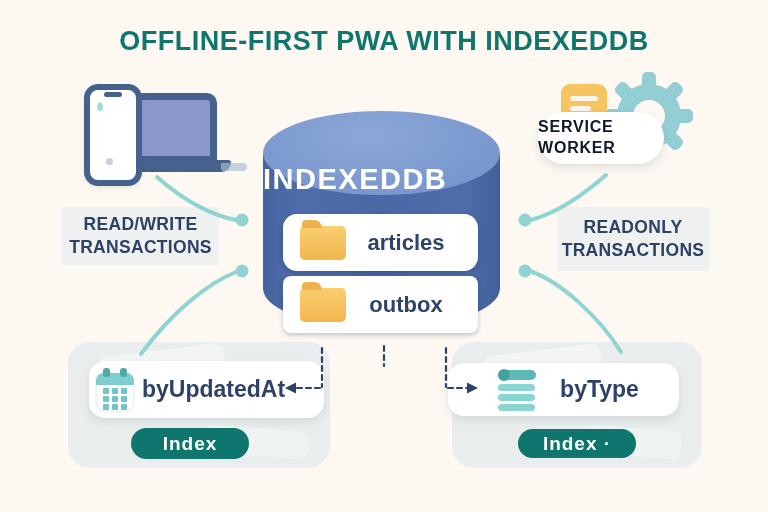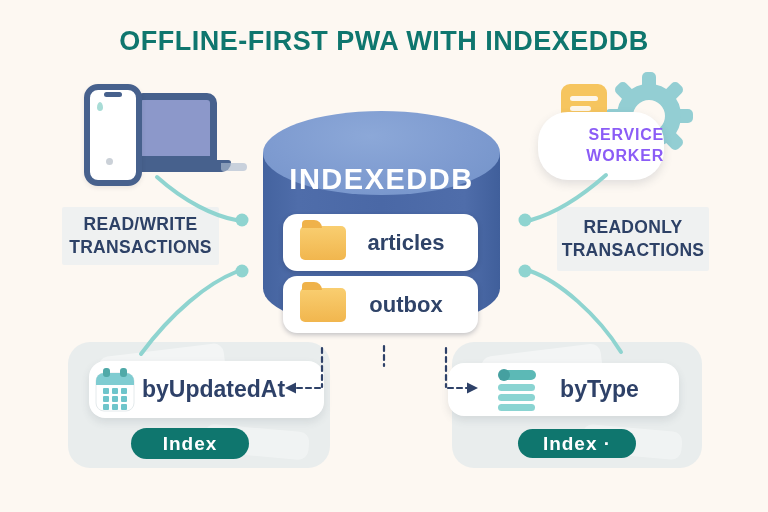--- a/index.html
+++ b/index.html
@@ -63,49 +63,49 @@
   }
   .doc-icon::before {
     content:''; position:absolute; top:12px; left:9px; width:28px; height:5px;
     background:#FDF6EC; border-radius:3px;
   }
   .doc-icon::after {
     content:''; position:absolute; top:22px; left:9px; width:21px; height:5px;
     background:#FDF6EC; border-radius:3px;
   }
   .sw-card {
-    position:absolute; left:538px; top:112px; width:126px; height:68px;
+    position:absolute; left:538px; top:112px; width:126px; height:52px;
     background:#fff; border-radius:30px; z-index:2;
-    display:flex; flex-direction:column; align-items:flex-end; justify-content:center;
-    color:#8b5cf6; font-weight:800; font-size:16px; letter-spacing:.8px; line-height:1.3;
+    display:flex; flex-direction:column; align-items:flex-start; justify-content:center;
+    color:#0f172a; font-weight:800; font-size:16px; letter-spacing:.8px; line-height:1.3;
     box-shadow:0 4px 10px rgba(60,70,90,.14);
   }
   
   .cyl-top {
     position:absolute; left:263px; top:111px; width:237px; height:84px;
     border-radius:50%; z-index:3;
     background:radial-gradient(ellipse at 45% 30%, #8CA8D8 0%, #7E9BD0 55%, #7292C8 100%);
   }
   .cyl-body {
     position:absolute; left:263px; top:153px; width:237px; height:176px; z-index:3;
     background:linear-gradient(90deg,#44639F 0%,#4F6DAA 15%,#4A68A6 50%,#4F6DAA 85%,#405F9B 100%);
     border-radius:0 0 119px 119px / 0 0 41px 41px;
   }
   .db-name {
-    position:absolute; left:263px; top:163px; width:237px; text-align:center;
+    position:absolute; left:263px; top:163px; width:237px; text-align:left;
     color:#fff; font-size:29px; font-weight:800; letter-spacing:1.5px; z-index:4;
   }
   .store-card {
     position:absolute; left:283px; width:195px; height:57px;
     background:#fff; border-radius:14px; z-index:4;
     display:flex; align-items:center;
     box-shadow:0 2px 5px rgba(20,30,60,.25);
   }
   .store-card.first  { top:214px; }
-  .store-card.second { top:276px; }
+  .store-card.second { top:276px;border-radius:8px; }
   .folder {
     margin-left:17px; width:46px; height:34px; position:relative; flex-shrink:0;
     background:linear-gradient(180deg,#F9CE70,#F1B64E); border-radius:5px;
   }
   .folder::before {
     content:''; position:absolute; top:-6px; left:2px; width:20px; height:8px;
     background:#EFB24A; border-radius:4px 8px 0 0;
   }
   .store-label {
     flex:1; text-align:center; padding-right:12px;

